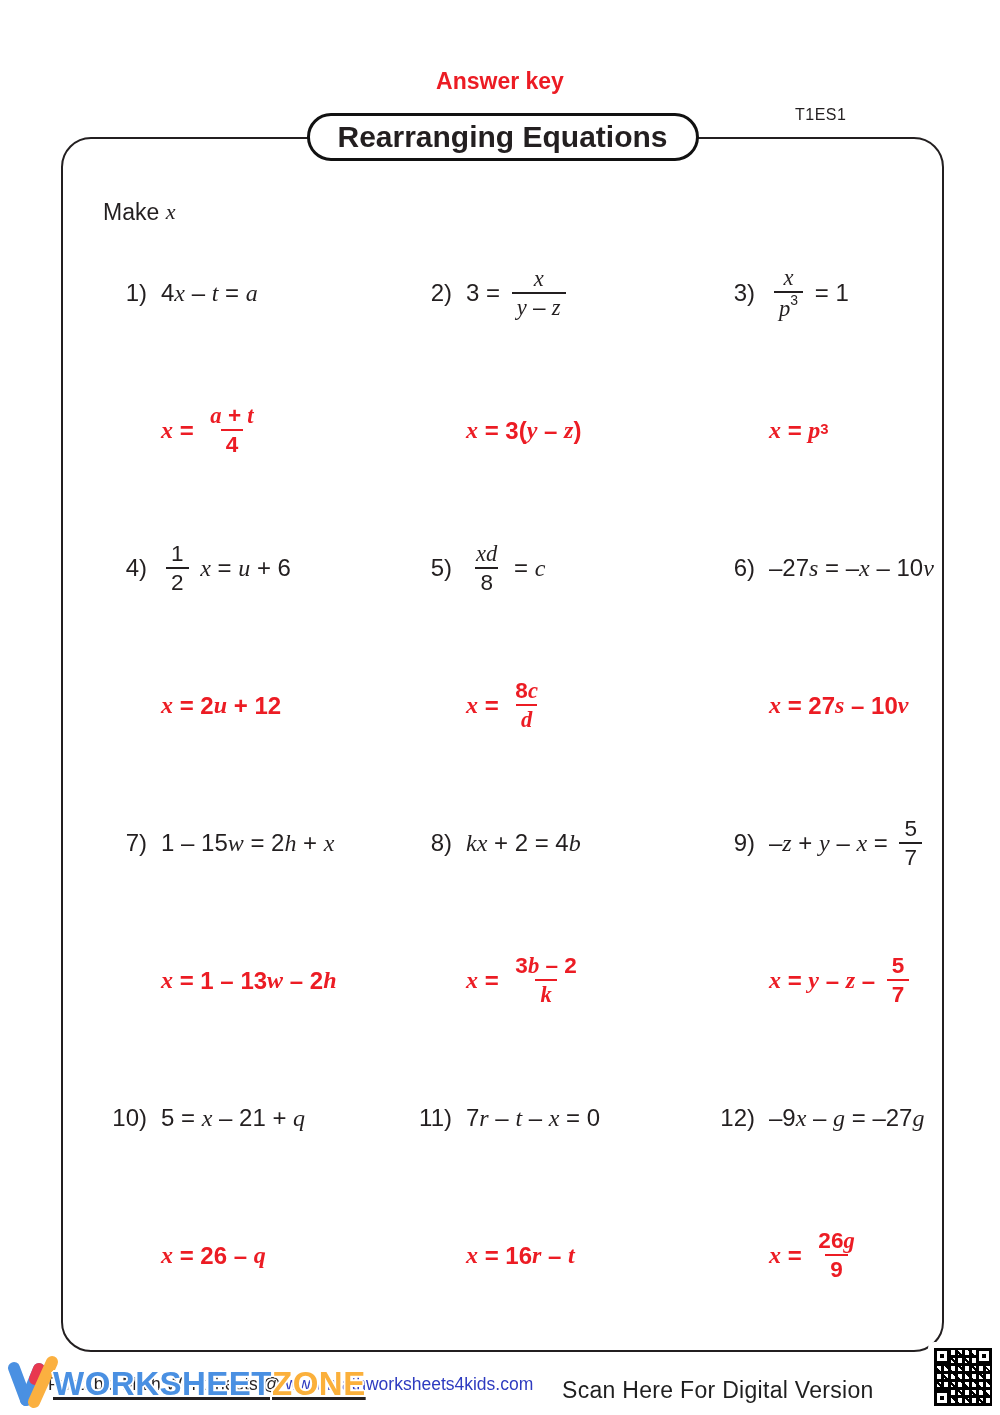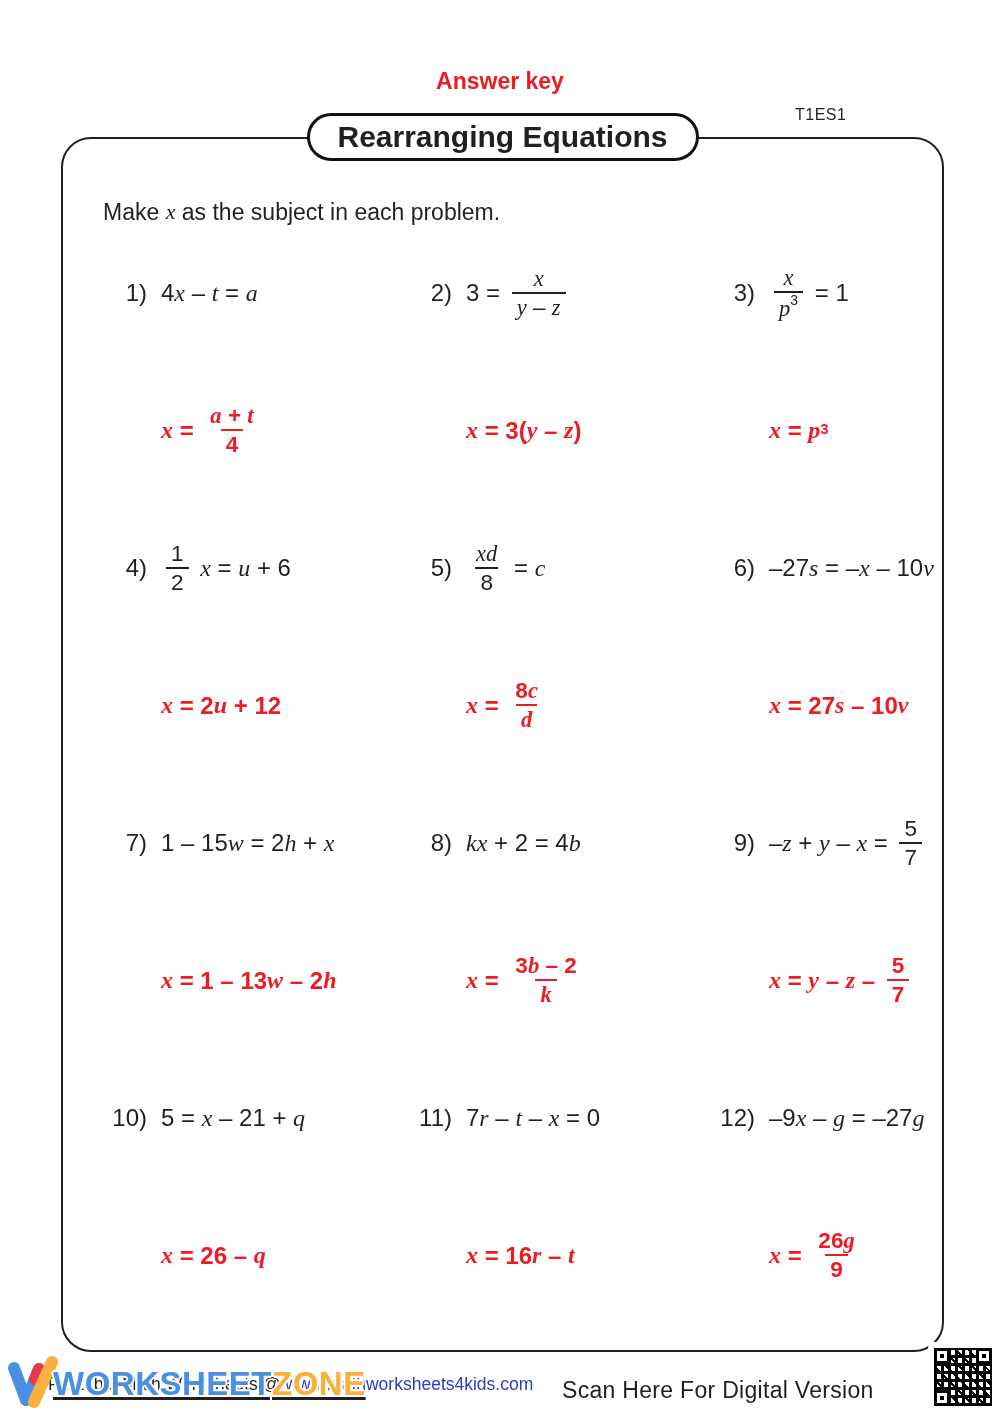--- a/index.html
+++ b/index.html
@@ -71,21 +71,21 @@
 <div class="page">
 
 
   <div class="answer-key">Answer key</div>
 
   <div class="code">T1ES1</div>
 
   <div class="frame">
     <div class="pill">Rearranging Equations</div>
     <div class="frame-inner">
-      <div class="instruction eq"><span class="rm">Make </span><span class="vr">x</span><span class="rm"> as the subject in each problem.</span></div>
+      <div class="instruction eq"><span class="rm">Make </span><span class="vr">x</span></div>
       <div class="problems">
           <div class="q-cell">
             <span class="pnum">1)</span>
             <span class="eq"><span class="rm">4</span><span class="vr">x</span><span class="rm"> – </span><span class="vr">t</span><span class="rm"> = </span><span class="vr">a</span></span>
           </div>
           <div class="q-cell">
             <span class="pnum">2)</span>
             <span class="eq"><span class="rm">3 = </span><span class="frac"><span class="fr-n"><span class="vr">x</span></span><span class="fr-d"><span class="vr">y</span><span class="rm"> – </span><span class="vr">z</span></span></span></span>
           </div>
           <div class="q-cell">

